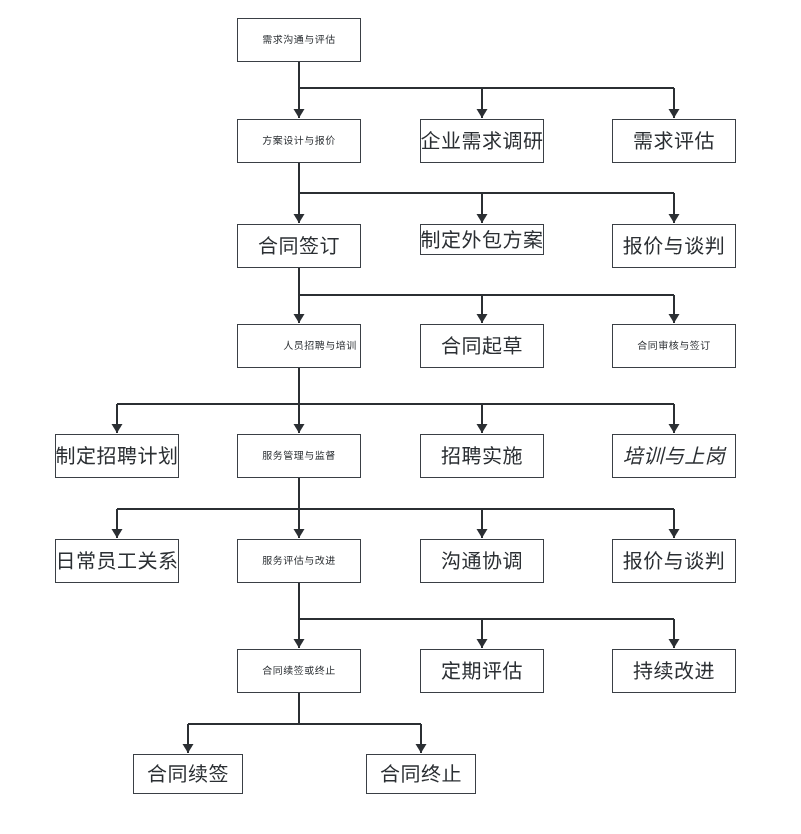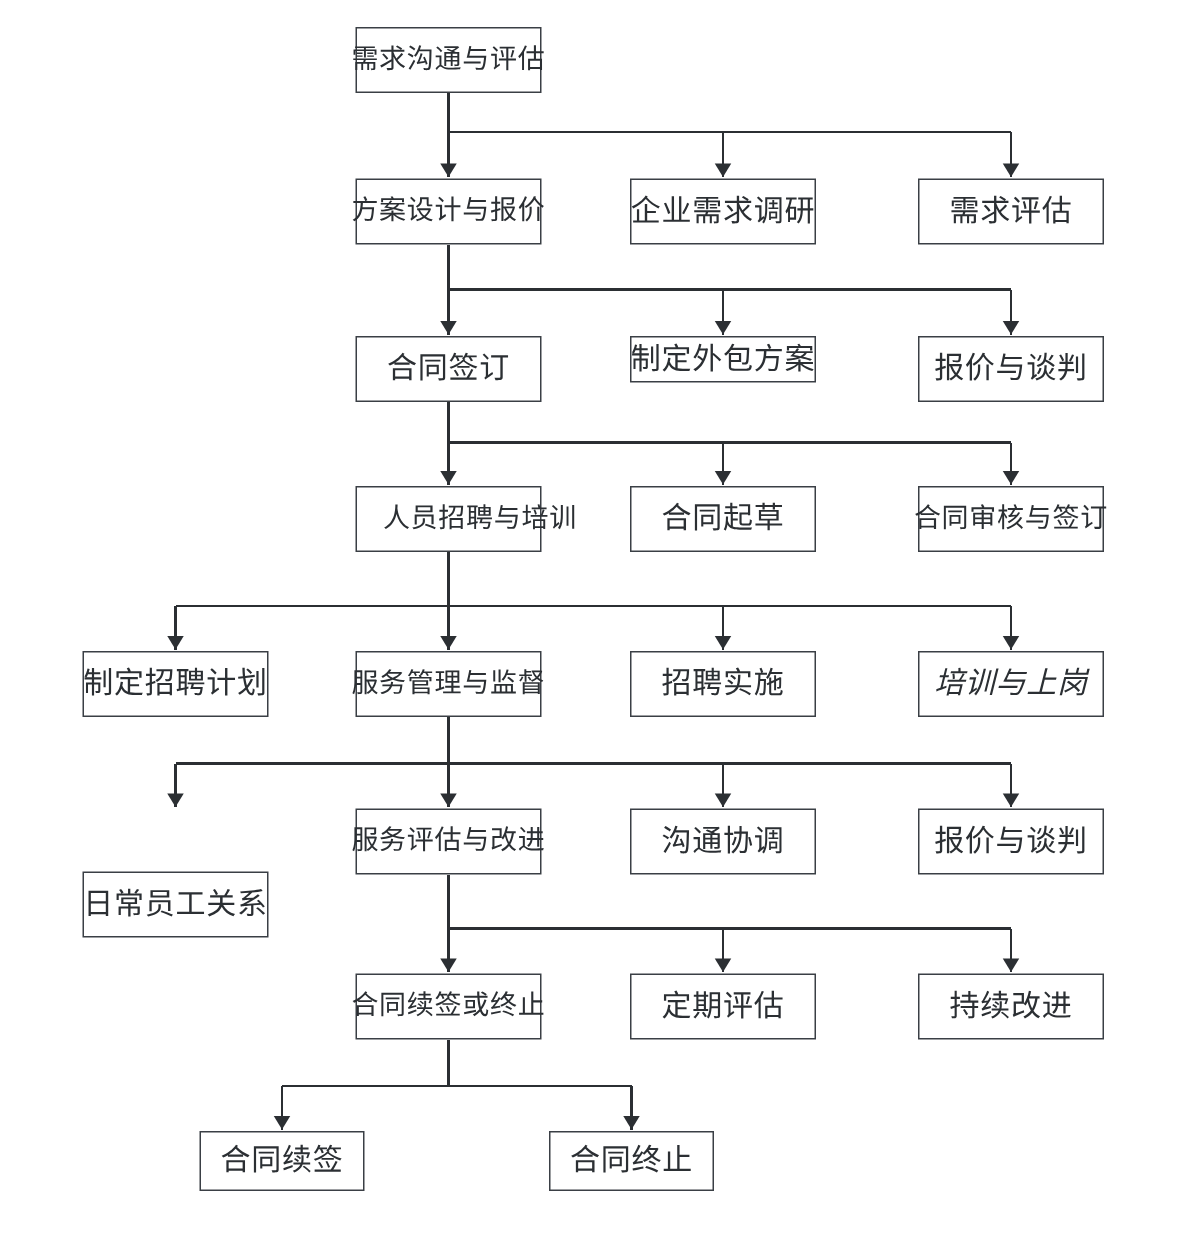--- a/index.html
+++ b/index.html
@@ -36,21 +36,21 @@
     justify-content: center;
     text-align: center;
     color: #2b2f33;
     font-size: 20px;
     line-height: 1.2;
     letter-spacing: 0.5px;
     white-space: nowrap;
     font-family: "Liberation Sans", "DejaVu Sans", sans-serif;
   }
   .node-box.small-text {
-    font-size: 18px;
+    font-size: 10px;
   }
   .edge-line {
     stroke: #2b2f33;
     stroke-width: 1.6;
     fill: none;
     shape-rendering: crispEdges;
   }
   .edge-arrow {
     fill: #2b2f33;
     stroke: none;
@@ -156,21 +156,21 @@
       </div>
       <div class="node-box small-text" style="left: 237px; top: 434px; width: 124px; height: 44px;">
         <span>服务管理与监督</span>
       </div>
       <div class="node-box" style="left: 420px; top: 434px; width: 124px; height: 44px;">
         <span>招聘实施</span>
       </div>
       <div class="node-box" style="left: 612px; top: 434px; width: 124px; height: 44px; font-style: italic;">
         <span>培训与上岗</span>
       </div>
-      <div class="node-box" style="left: 55px; top: 539px; width: 124px; height: 44px; margin-top: 42px;">
+      <div class="node-box" style="left: 55px; top: 539px; width: 124px; height: 44px;">
         <span>日常员工关系</span>
       </div>
       <div class="node-box small-text" style="left: 237px; top: 539px; width: 124px; height: 44px;">
         <span>服务评估与改进</span>
       </div>
       <div class="node-box" style="left: 420px; top: 539px; width: 124px; height: 44px;">
         <span>沟通协调</span>
       </div>
       <div class="node-box" style="left: 612px; top: 539px; width: 124px; height: 44px;">
         <span>报价与谈判</span>

